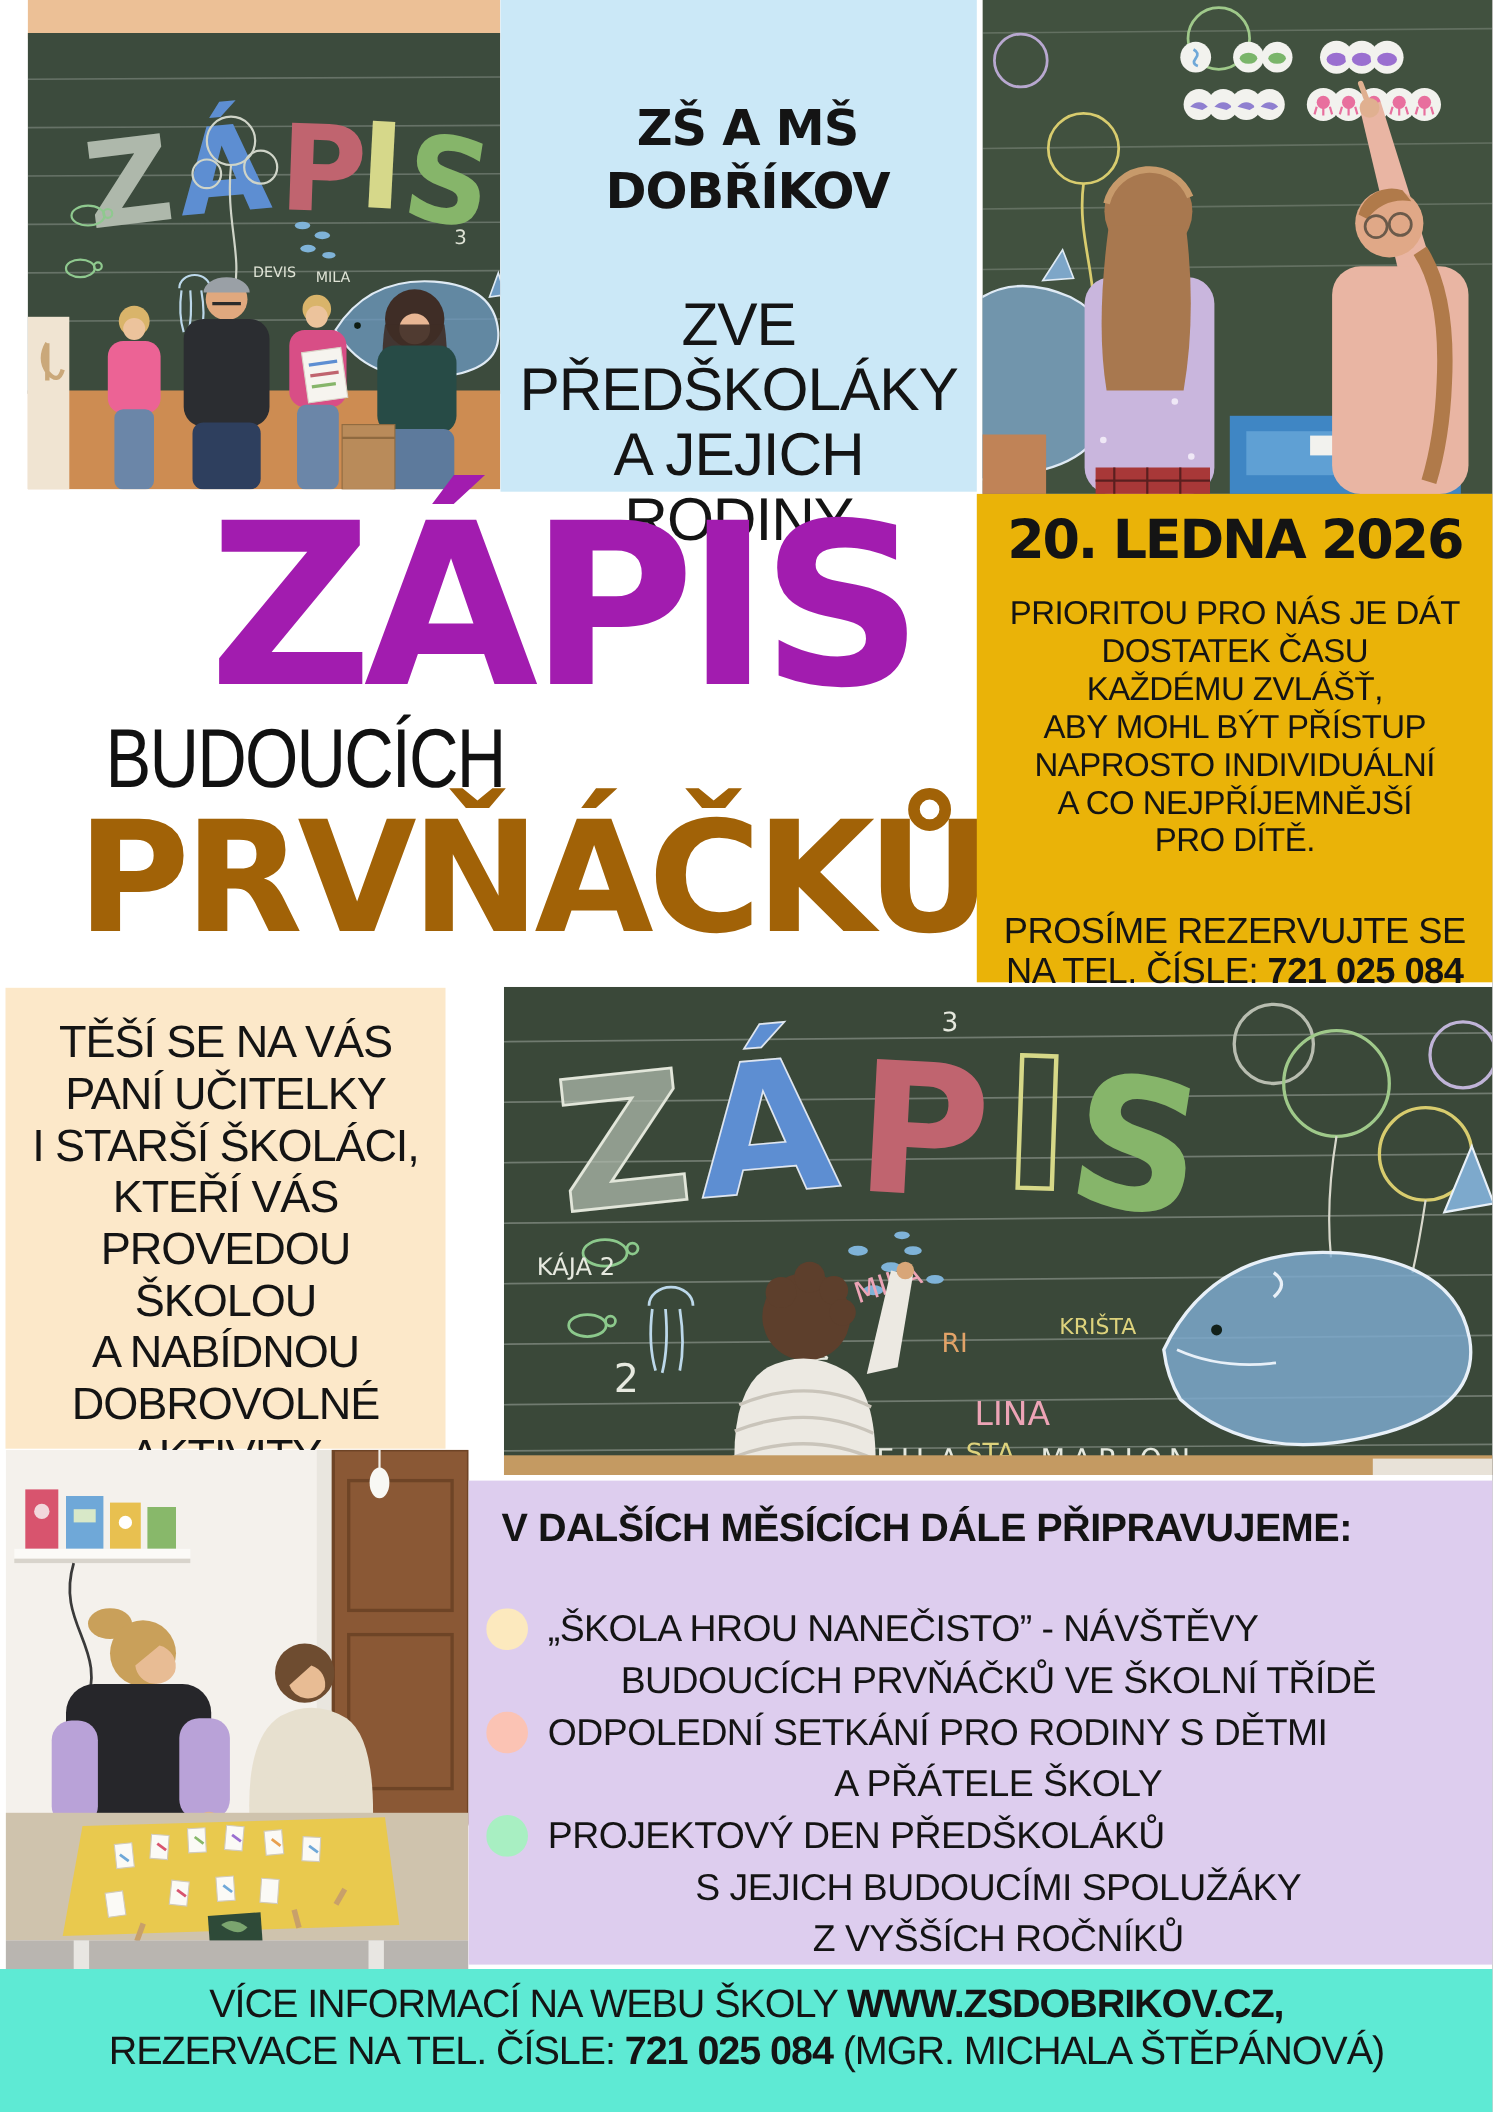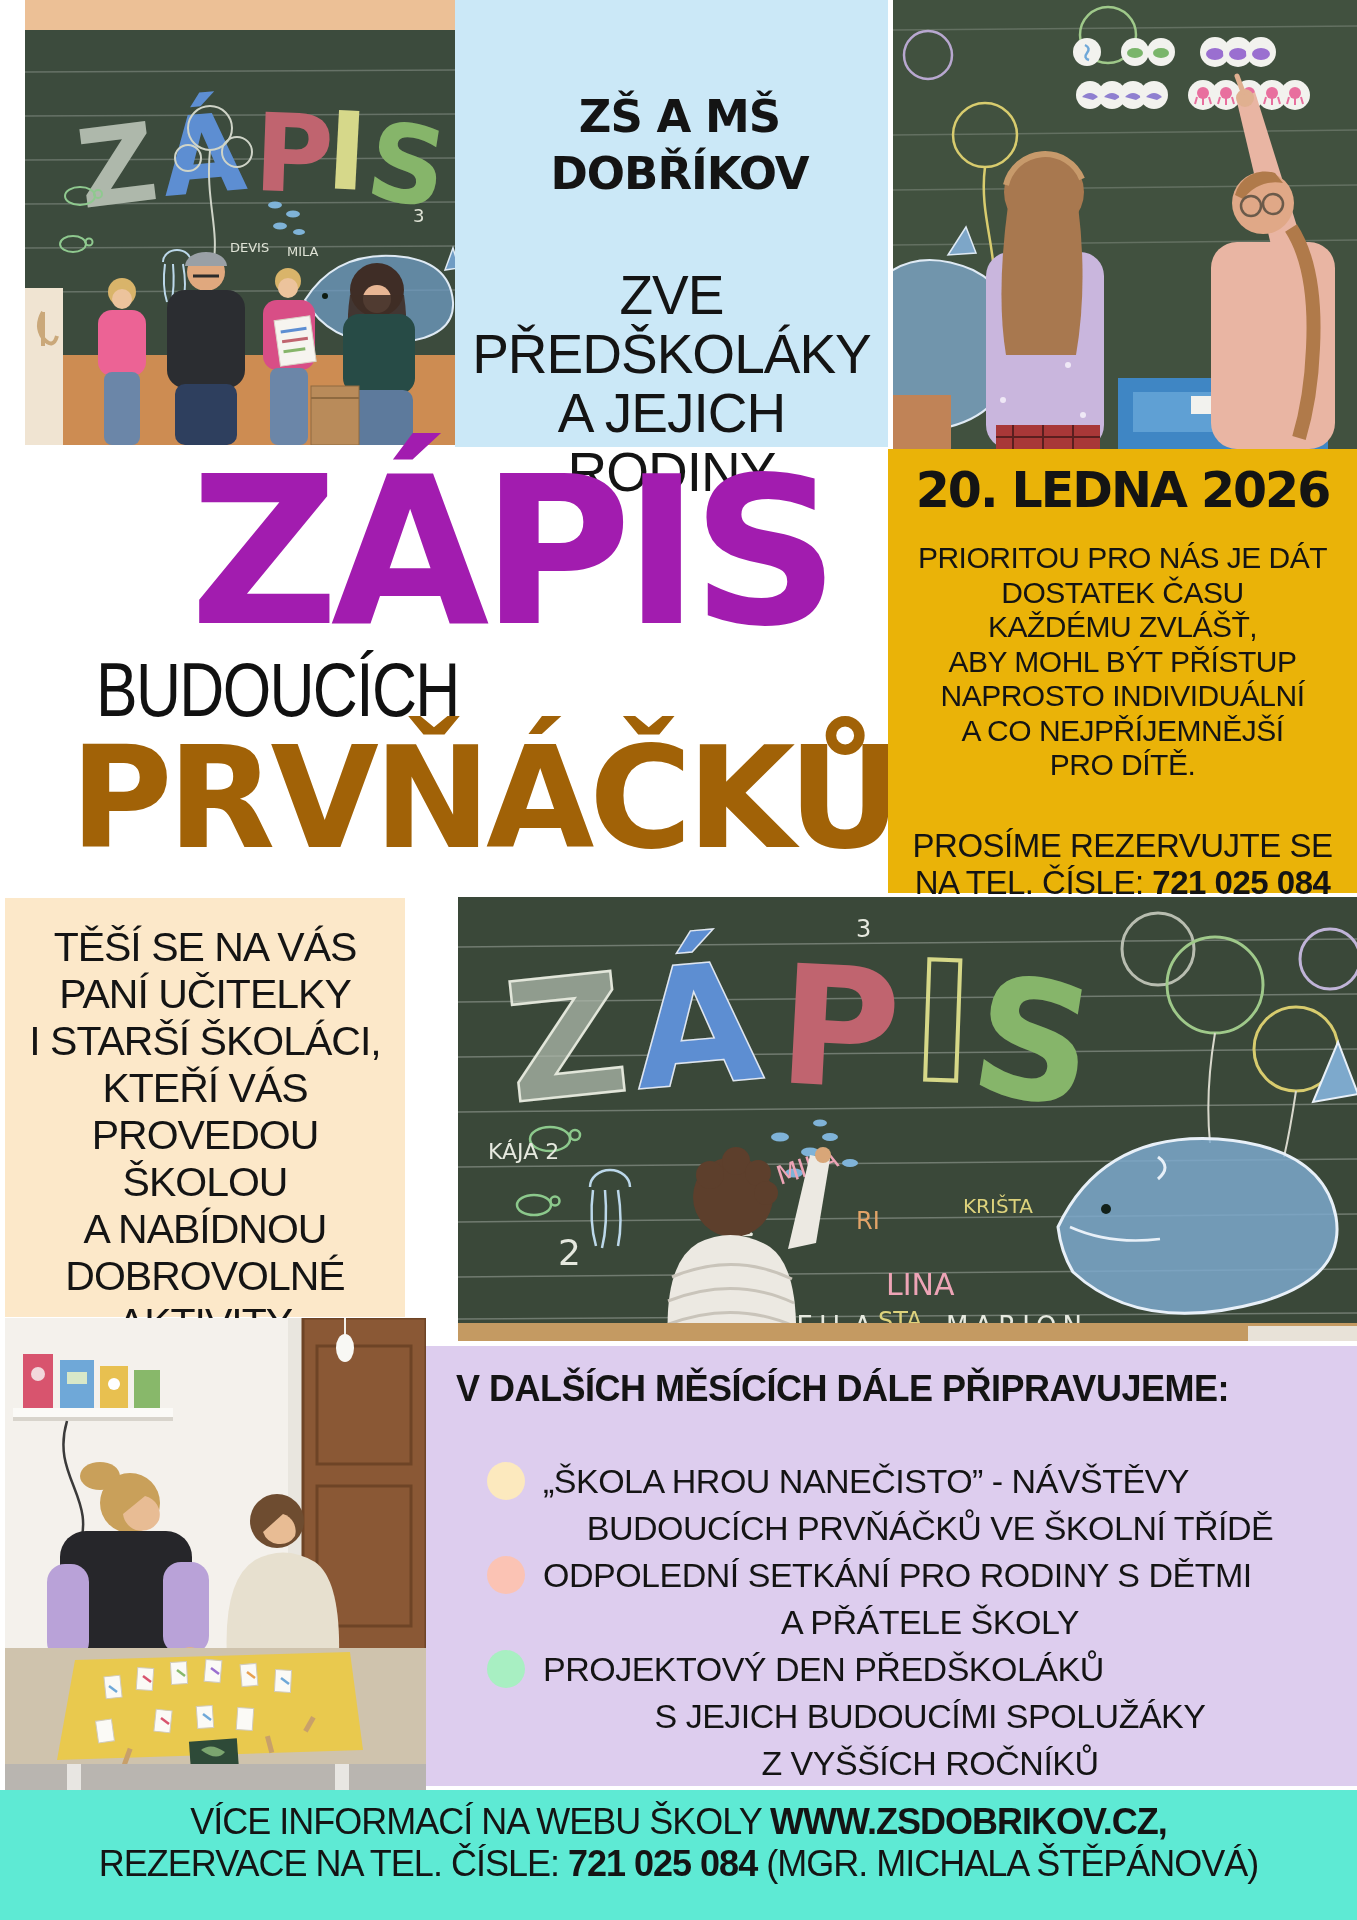--- a/index.html
+++ b/index.html
@@ -32,21 +32,21 @@
   .date-reserve b{font-weight:bold;}
 
   
   .teachers-box{left:5px;top:898px;width:400px;height:419px;background:#fce8c9;text-align:center;}
   .teachers-text{margin-top:26px;font-size:41px;line-height:47px;letter-spacing:-1px;}
 
   
   .upcoming-box{left:426px;top:1346px;width:931px;height:440px;background:#ddcdee;}
   .upcoming-heading{margin:22px 0 0 30px;font-weight:bold;font-size:36px;letter-spacing:-0.5px;}
   .bullets{margin-top:48px;font-size:34px;line-height:47px;letter-spacing:-0.5px;}
-  .bullet{position:relative;padding-left:72px;margin-left:45px;}
+  .bullet{position:relative;padding-left:72px;}
   .bullet .dot{position:absolute;left:16px;top:4px;width:38px;height:38px;}
   .bullet .cont{text-align:center;padding-right:40px;}
 
   
   .footer{left:0;top:1790px;width:1357px;height:130px;background:#5eead4;text-align:center;}
   .footer-text{margin-top:11px;font-size:36px;line-height:42px;letter-spacing:-1px;}
   .footer-text b{font-weight:bold;}
 
   .chalk{font-family:"DejaVu Sans",sans-serif;font-weight:bold;}
   .hand{font-family:"DejaVu Sans",sans-serif;}

